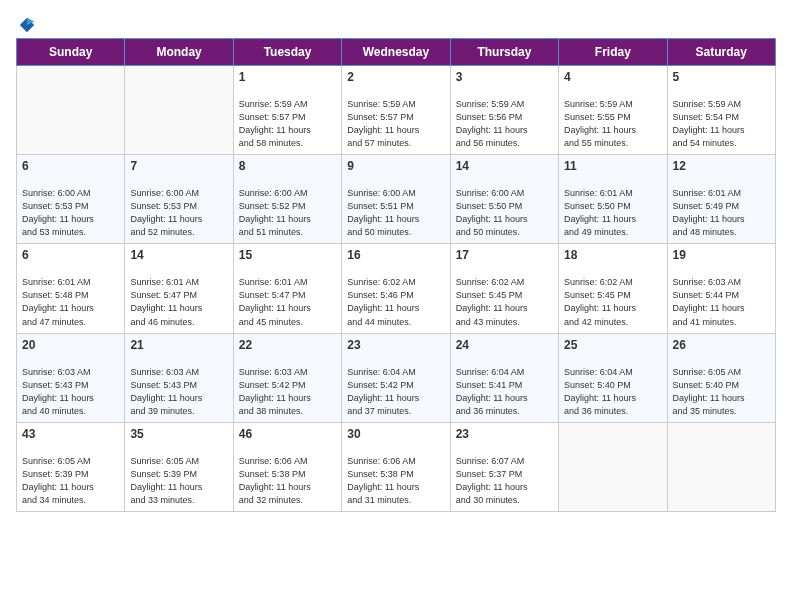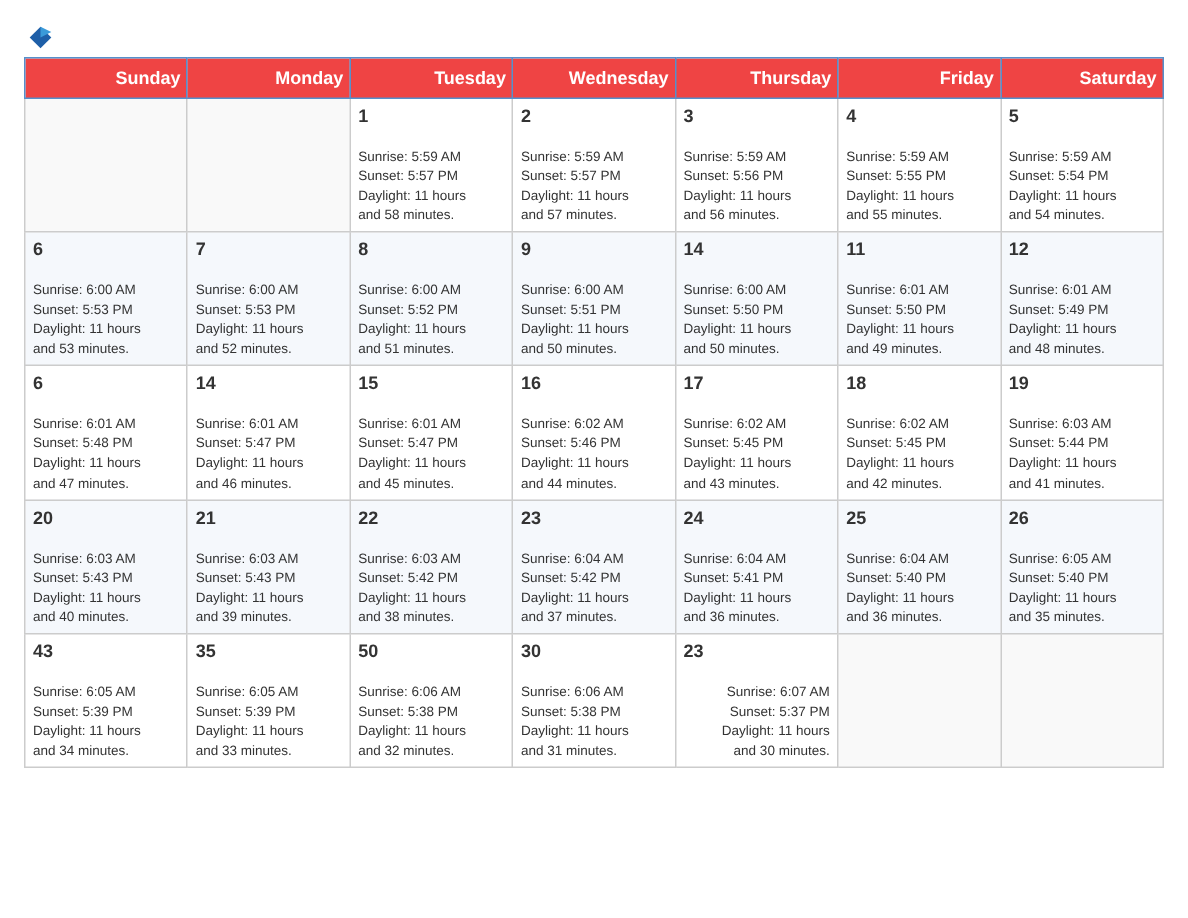--- a/index.html
+++ b/index.html
@@ -45,26 +45,26 @@
     .location-title {
       font-size: 15px;
       color: #555;
     }
     .calendar {
       width: 100%;
       border-collapse: collapse;
       border: 1px solid #ccc;
     }
     .calendar th {
-      background-color: #ef4444;
+      background-color: #701a75;
       color: #fff;
       font-size: 12px;
       font-weight: bold;
       padding: 6px 4px;
-      text-align: right;
+      text-align: center;
       border: 1px solid #5590cc;
     }
     .calendar td {
       vertical-align: top;
       border: 1px solid #ccc;
       padding: 4px 5px;
       width: calc(100%/7);
       font-size: 9.5px;
       color: #333;
       min-height: 80px;
@@ -321,36 +321,36 @@
 and 34 minutes.</div>
         </td>
         <td>
           <span class="day-num">35</span>
           <div class="day-info" style="white-space: pre-line;">Sunrise: 6:05 AM
 Sunset: 5:39 PM
 Daylight: 11 hours
 and 33 minutes.</div>
         </td>
         <td>
-          <span class="day-num">50</span>
+          <span class="day-num">46</span>
           <div class="day-info" style="white-space: pre-line;">Sunrise: 6:06 AM
 Sunset: 5:38 PM
 Daylight: 11 hours
 and 32 minutes.</div>
         </td>
         <td>
           <span class="day-num">30</span>
           <div class="day-info" style="white-space: pre-line;">Sunrise: 6:06 AM
 Sunset: 5:38 PM
 Daylight: 11 hours
 and 31 minutes.</div>
         </td>
         <td>
           <span class="day-num">23</span>
-          <div class="day-info" style="white-space: pre-line; text-align: right;">Sunrise: 6:07 AM
+          <div class="day-info" style="white-space: pre-line;">Sunrise: 6:07 AM
 Sunset: 5:37 PM
 Daylight: 11 hours
 and 30 minutes.</div>
         </td>
         <td class="empty"></td>
         <td class="empty"></td>
       </tr>
     </tbody>
 </table>
 

